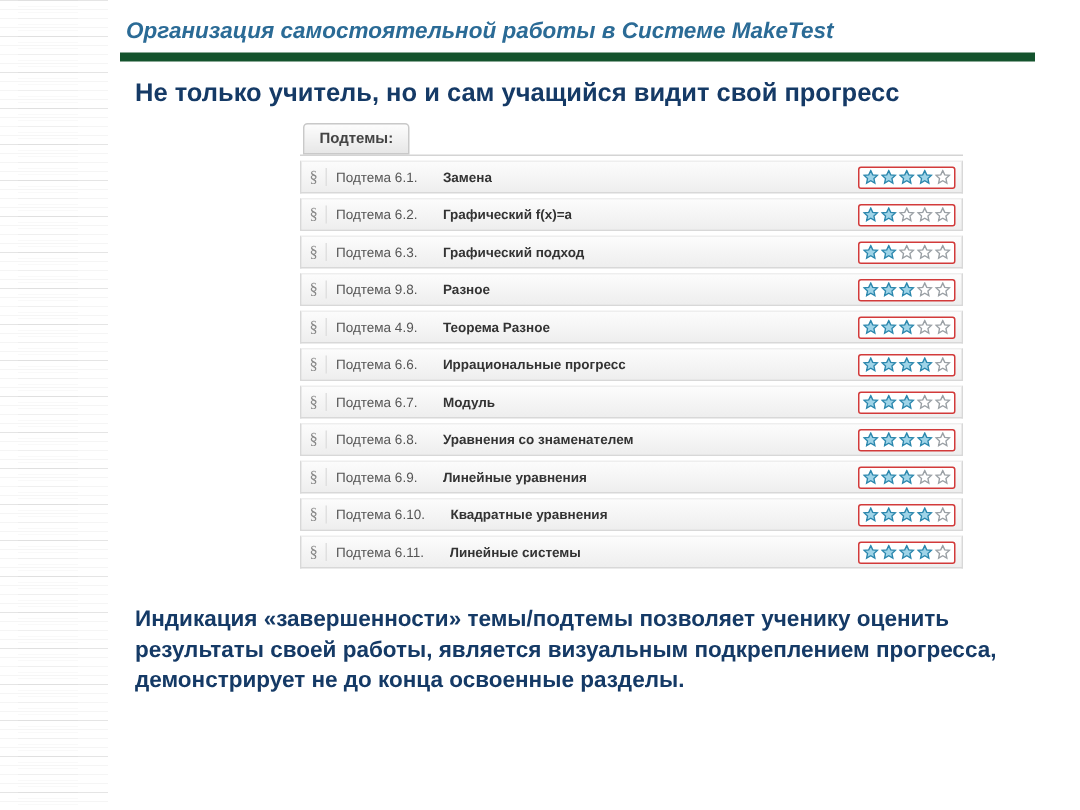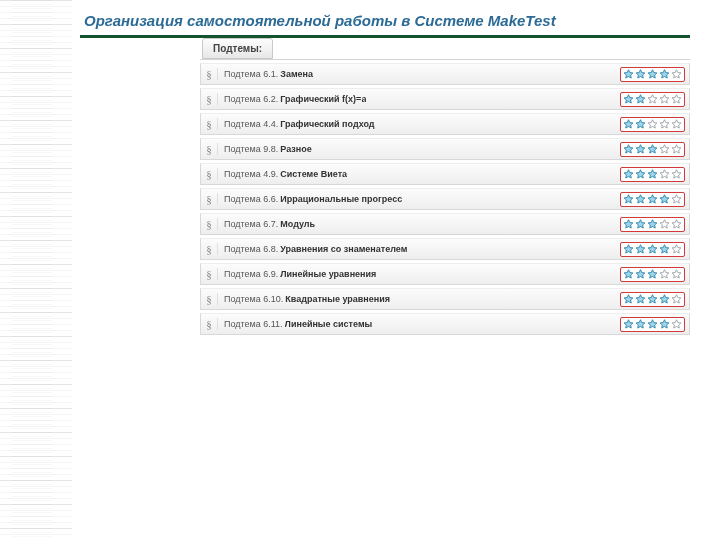--- a/index.html
+++ b/index.html
@@ -32,33 +32,33 @@
   .slide {
     position: absolute;
     left: 80px; right: 30px; top: 8px; bottom: 8px;
   }
   .title {
     color: #2b6b96;
     font-style: italic;
     font-weight: bold;
     font-size: 15px;
     padding: 4px 4px 6px 4px;
-    border-bottom: 3px solid #14532d;
+    border-bottom: 6px solid #14532d;
   }
   .subtitle {
     color: #153a66;
     font-weight: bold;
     font-size: 17px;
     line-height: 1.25;
     margin: 10px 6px 10px 10px;
   }
   .panel {
     margin-left: 120px;
     margin-right: 0;
-    width: 490px;
+    width: 442px;
   }
   .panel-header {
     display: inline-block;
     font-size: 10px;
     font-weight: bold;
     color: #444;
     background: linear-gradient(#fdfdfd,#e7e7e7);
     border: 1px solid #c9c9c9;
     border-radius: 3px 3px 0 0;
     padding: 4px 10px;
@@ -81,21 +81,21 @@
   }
   .row .sect {
     width: 16px;
     text-align: center;
     color: #888;
     font-family: Georgia, serif;
     font-size: 11px;
     border-right: 1px solid #e0e0e0;
     margin-right: 6px;
   }
-  .row .prefix { color:#555; margin-right:2px; white-space:nowrap;}
+  .row .prefix { color:#555; margin-right:17px; white-space:nowrap;}
   .row .name { font-weight: bold; color:#333; white-space:nowrap; overflow:hidden; text-overflow:ellipsis; flex:0 1 auto;}
   .row .spacer { flex: 1 1 auto; }
   .stars {
     display: flex;
     gap: 1px;
     padding: 1px 2px;
     border: 1.5px solid #d23a3a;
     border-radius: 2px;
     background: #fff;
   }
@@ -110,20 +110,21 @@
     margin: 24px 6px 0 10px;
   }
 </style>
 </head>
 <body>
 
 <div class="ruler"></div>
 
 <div class="slide">
   <div class="title">Организация самостоятельной работы в Системе MakeTest</div>
+  <div class="subtitle">Не только учитель, но и сам учащийся видит свой прогресс</div>
 
   <div class="panel">
     <div class="panel-header">Подтемы:</div>
     <div class="rows" id="rows">
         <div class="row">
           <div class="sect">§</div>
           <span class="prefix">Подтема 6.1.</span>
           <span class="name">Замена</span>
           <span class="spacer"></span>
           <div class="stars">
@@ -162,21 +163,21 @@
             <svg viewBox="0 0 12 12" class="star-off">
               <path d="M6 0.8l1.45 3.1 3.35.38-2.47 2.28.66 3.32L6 8.18 2.99 9.88l.66-3.32L1.18 4.28l3.35-.38z"></path>
             </svg>
             <svg viewBox="0 0 12 12" class="star-off">
               <path d="M6 0.8l1.45 3.1 3.35.38-2.47 2.28.66 3.32L6 8.18 2.99 9.88l.66-3.32L1.18 4.28l3.35-.38z"></path>
             </svg>
           </div>
         </div>
         <div class="row">
           <div class="sect">§</div>
-          <span class="prefix">Подтема 4.4.</span>
+          <span class="prefix">Подтема 6.3.</span>
           <span class="name">Графический подход</span>
           <span class="spacer"></span>
           <div class="stars">
             <svg viewBox="0 0 12 12" class="star-on">
               <path d="M6 0.8l1.45 3.1 3.35.38-2.47 2.28.66 3.32L6 8.18 2.99 9.88l.66-3.32L1.18 4.28l3.35-.38z"></path>
             </svg>
             <svg viewBox="0 0 12 12" class="star-on">
               <path d="M6 0.8l1.45 3.1 3.35.38-2.47 2.28.66 3.32L6 8.18 2.99 9.88l.66-3.32L1.18 4.28l3.35-.38z"></path>
             </svg>
             <svg viewBox="0 0 12 12" class="star-off">
@@ -209,21 +210,21 @@
               <path d="M6 0.8l1.45 3.1 3.35.38-2.47 2.28.66 3.32L6 8.18 2.99 9.88l.66-3.32L1.18 4.28l3.35-.38z"></path>
             </svg>
             <svg viewBox="0 0 12 12" class="star-off">
               <path d="M6 0.8l1.45 3.1 3.35.38-2.47 2.28.66 3.32L6 8.18 2.99 9.88l.66-3.32L1.18 4.28l3.35-.38z"></path>
             </svg>
           </div>
         </div>
         <div class="row">
           <div class="sect">§</div>
           <span class="prefix">Подтема 4.9.</span>
-          <span class="name">Системе Виета</span>
+          <span class="name">Теорема Разное</span>
           <span class="spacer"></span>
           <div class="stars">
             <svg viewBox="0 0 12 12" class="star-on">
               <path d="M6 0.8l1.45 3.1 3.35.38-2.47 2.28.66 3.32L6 8.18 2.99 9.88l.66-3.32L1.18 4.28l3.35-.38z"></path>
             </svg>
             <svg viewBox="0 0 12 12" class="star-on">
               <path d="M6 0.8l1.45 3.1 3.35.38-2.47 2.28.66 3.32L6 8.18 2.99 9.88l.66-3.32L1.18 4.28l3.35-.38z"></path>
             </svg>
             <svg viewBox="0 0 12 12" class="star-on">
               <path d="M6 0.8l1.45 3.1 3.35.38-2.47 2.28.66 3.32L6 8.18 2.99 9.88l.66-3.32L1.18 4.28l3.35-.38z"></path>
@@ -370,13 +371,14 @@
               <path d="M6 0.8l1.45 3.1 3.35.38-2.47 2.28.66 3.32L6 8.18 2.99 9.88l.66-3.32L1.18 4.28l3.35-.38z"></path>
             </svg>
             <svg viewBox="0 0 12 12" class="star-off">
               <path d="M6 0.8l1.45 3.1 3.35.38-2.47 2.28.66 3.32L6 8.18 2.99 9.88l.66-3.32L1.18 4.28l3.35-.38z"></path>
             </svg>
           </div>
         </div>
       </div>
   </div>
 
+  <div class="footer">Индикация «завершенности» темы/подтемы позволяет ученику оценить результаты своей работы, является визуальным подкреплением прогресса, демонстрирует не до конца освоенные разделы.</div>
 </div>
 
 </body></html>

